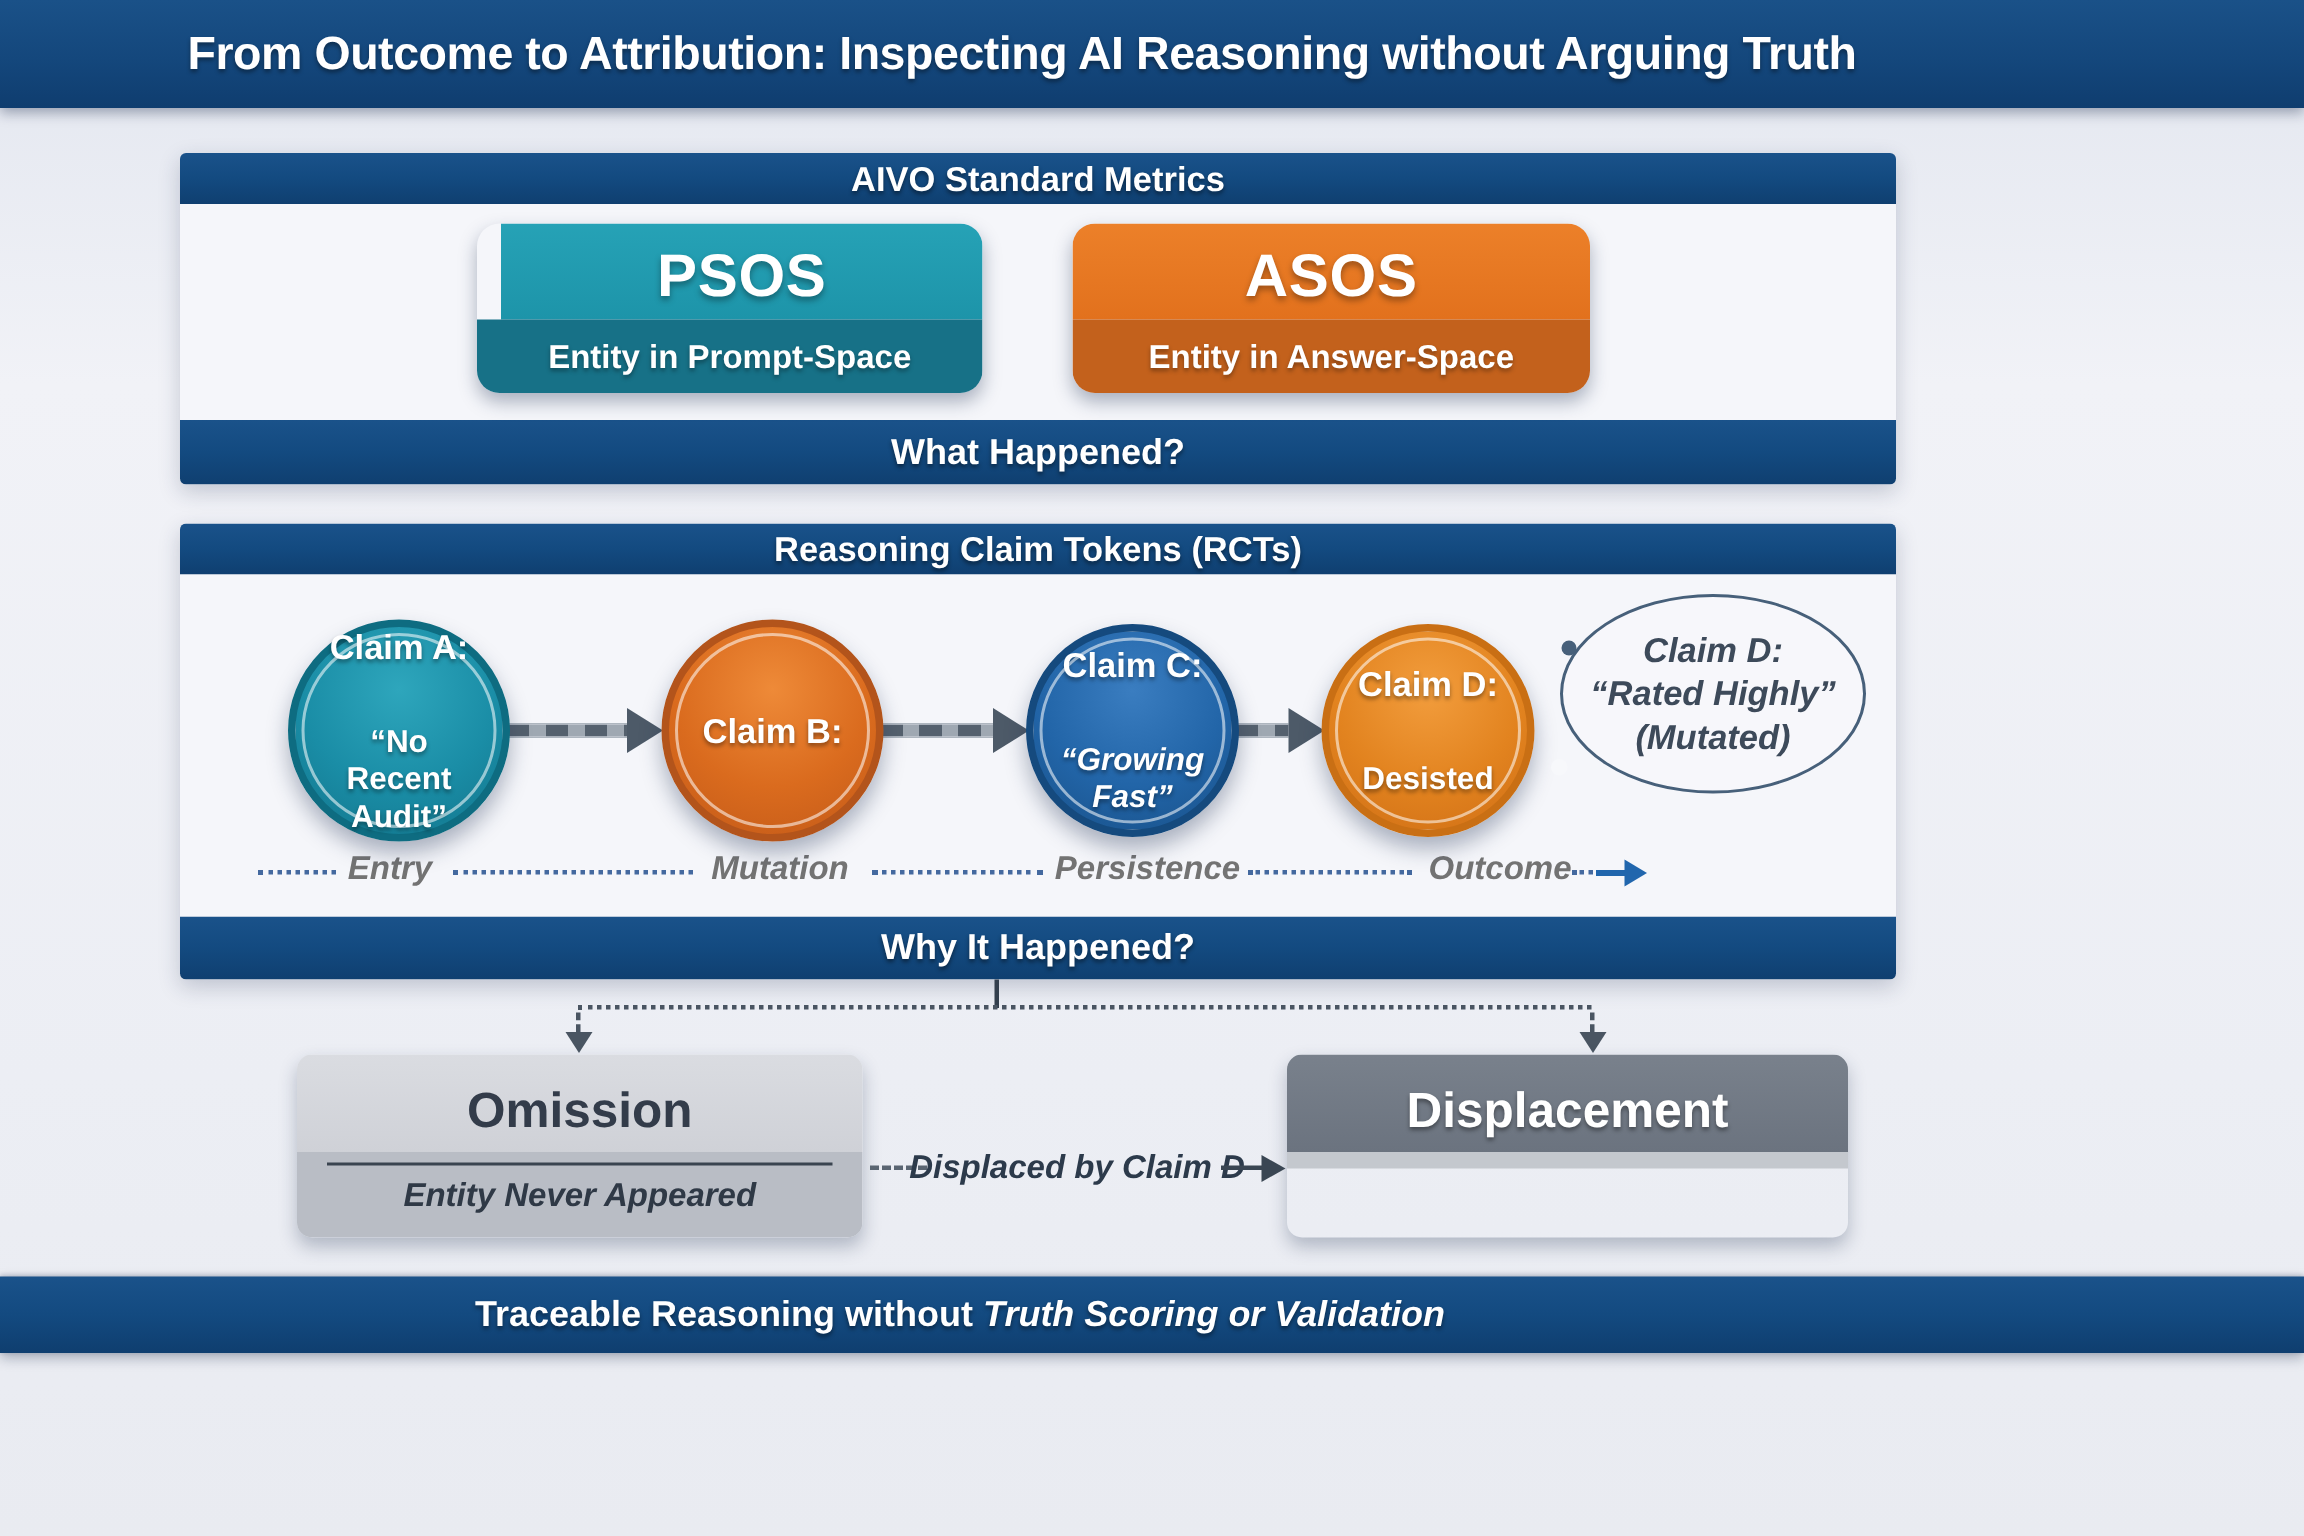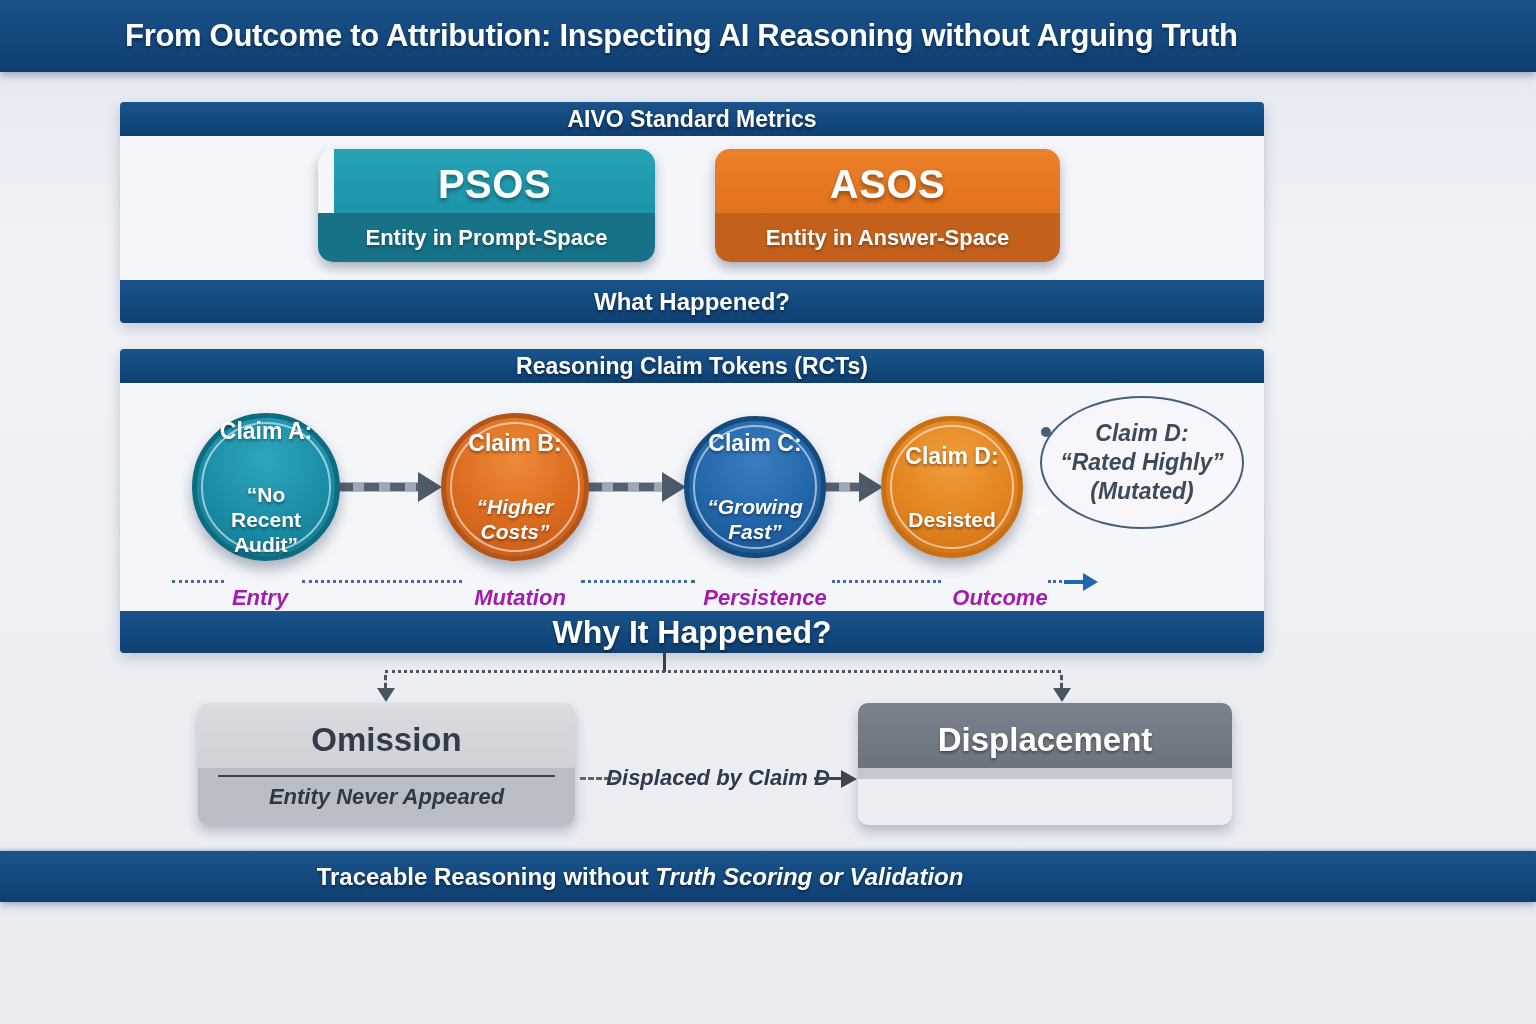--- a/index.html
+++ b/index.html
@@ -67,21 +67,21 @@
   .psos .metric-abbr { background:linear-gradient(180deg,#26a2b6 0%, #1d94a9 100%);margin-left:16px; }
   .psos .metric-desc { background:#177187; }
   .asos { left:595px; width:345px; }
   .asos .metric-abbr { background:linear-gradient(180deg,#ec8029 0%, #e2711d 100%); }
   .asos .metric-desc { background:#c3611c; }
 
   
   .rct-panel { top:349px; }
   .rct-panel .panel-header { height:34px; font-size:23px; }
   .rct-panel .panel-body   { height:228px; }
-  .rct-panel .panel-footer { height:42px; font-size:32px; }
+  .rct-panel .panel-footer { height:42px; font-size:24px; }
 
   .claim-circle {
     position:absolute; border-radius:50%;
     display:flex; flex-direction:column; align-items:center; justify-content:center;
     color:#fff; text-align:center; z-index:3;
     box-shadow:0 8px 14px rgba(30,45,80,.35);
     gap:36px;
   }
   .claim-circle::after {
     content:""; position:absolute; inset:4px; border-radius:50%;
@@ -129,22 +129,22 @@
     position:absolute; left:921px; top:44px; width:10px; height:10px;
     border-radius:50%; background:#47607a; z-index:4;
   }
   .callout-swoosh {
     position:absolute; left:914px; top:123px; width:11px; height:11px;
     border-radius:50%; background:#f7f8fb; z-index:4;
   }
 
   .tl-lead { position:absolute; top:197px; border-top:3px dotted #44699f; z-index:2; }
   .tl-label {
-    position:absolute; top:202px; transform:translateX(-50%);
-    color:#a21caf; font-size:22px; font-weight:700; font-style:italic; white-space:nowrap; z-index:2;text-align:right;
+    position:absolute; top:183px; transform:translateX(-50%);
+    color:#737373; font-size:22px; font-weight:700; font-style:italic; white-space:nowrap; z-index:2;text-align:right;
   }
   .tl-arrow-line { position:absolute; left:944px; top:197px; width:20px; height:4px; background:#2166ad; z-index:2; }
   .tl-arrow-head {
     position:absolute; left:963px; top:190px; width:0; height:0; z-index:2;
     border-top:9px solid transparent; border-bottom:9px solid transparent;
     border-left:15px solid #2166ad;
   }
 
   
   .branch-stem  { position:absolute; left:663px; top:653px; width:3px; height:19px; background:#333f4d; }
@@ -241,21 +241,20 @@
         <div>(Mutated)</div>
       </div>
       <div class="callout-dot"></div>
 
       <div class="claim-circle claim-a">
         <div class="claim-label">Claim A:</div>
         <div class="claim-quote">“No Recent Audit”</div>
       </div>
       <div class="claim-circle claim-b">
         <div class="claim-label">Claim B:</div>
-        <div class="claim-quote">“Higher Costs”</div>
       </div>
       <div class="claim-circle claim-c">
         <div class="claim-label">Claim C:</div>
         <div class="claim-quote">“Growing Fast”</div>
       </div>
       <div class="claim-circle claim-d">
         <div class="claim-label">Claim D:</div>
         <div class="claim-quote">Desisted</div>
       </div>
       <div class="callout-swoosh"></div>

